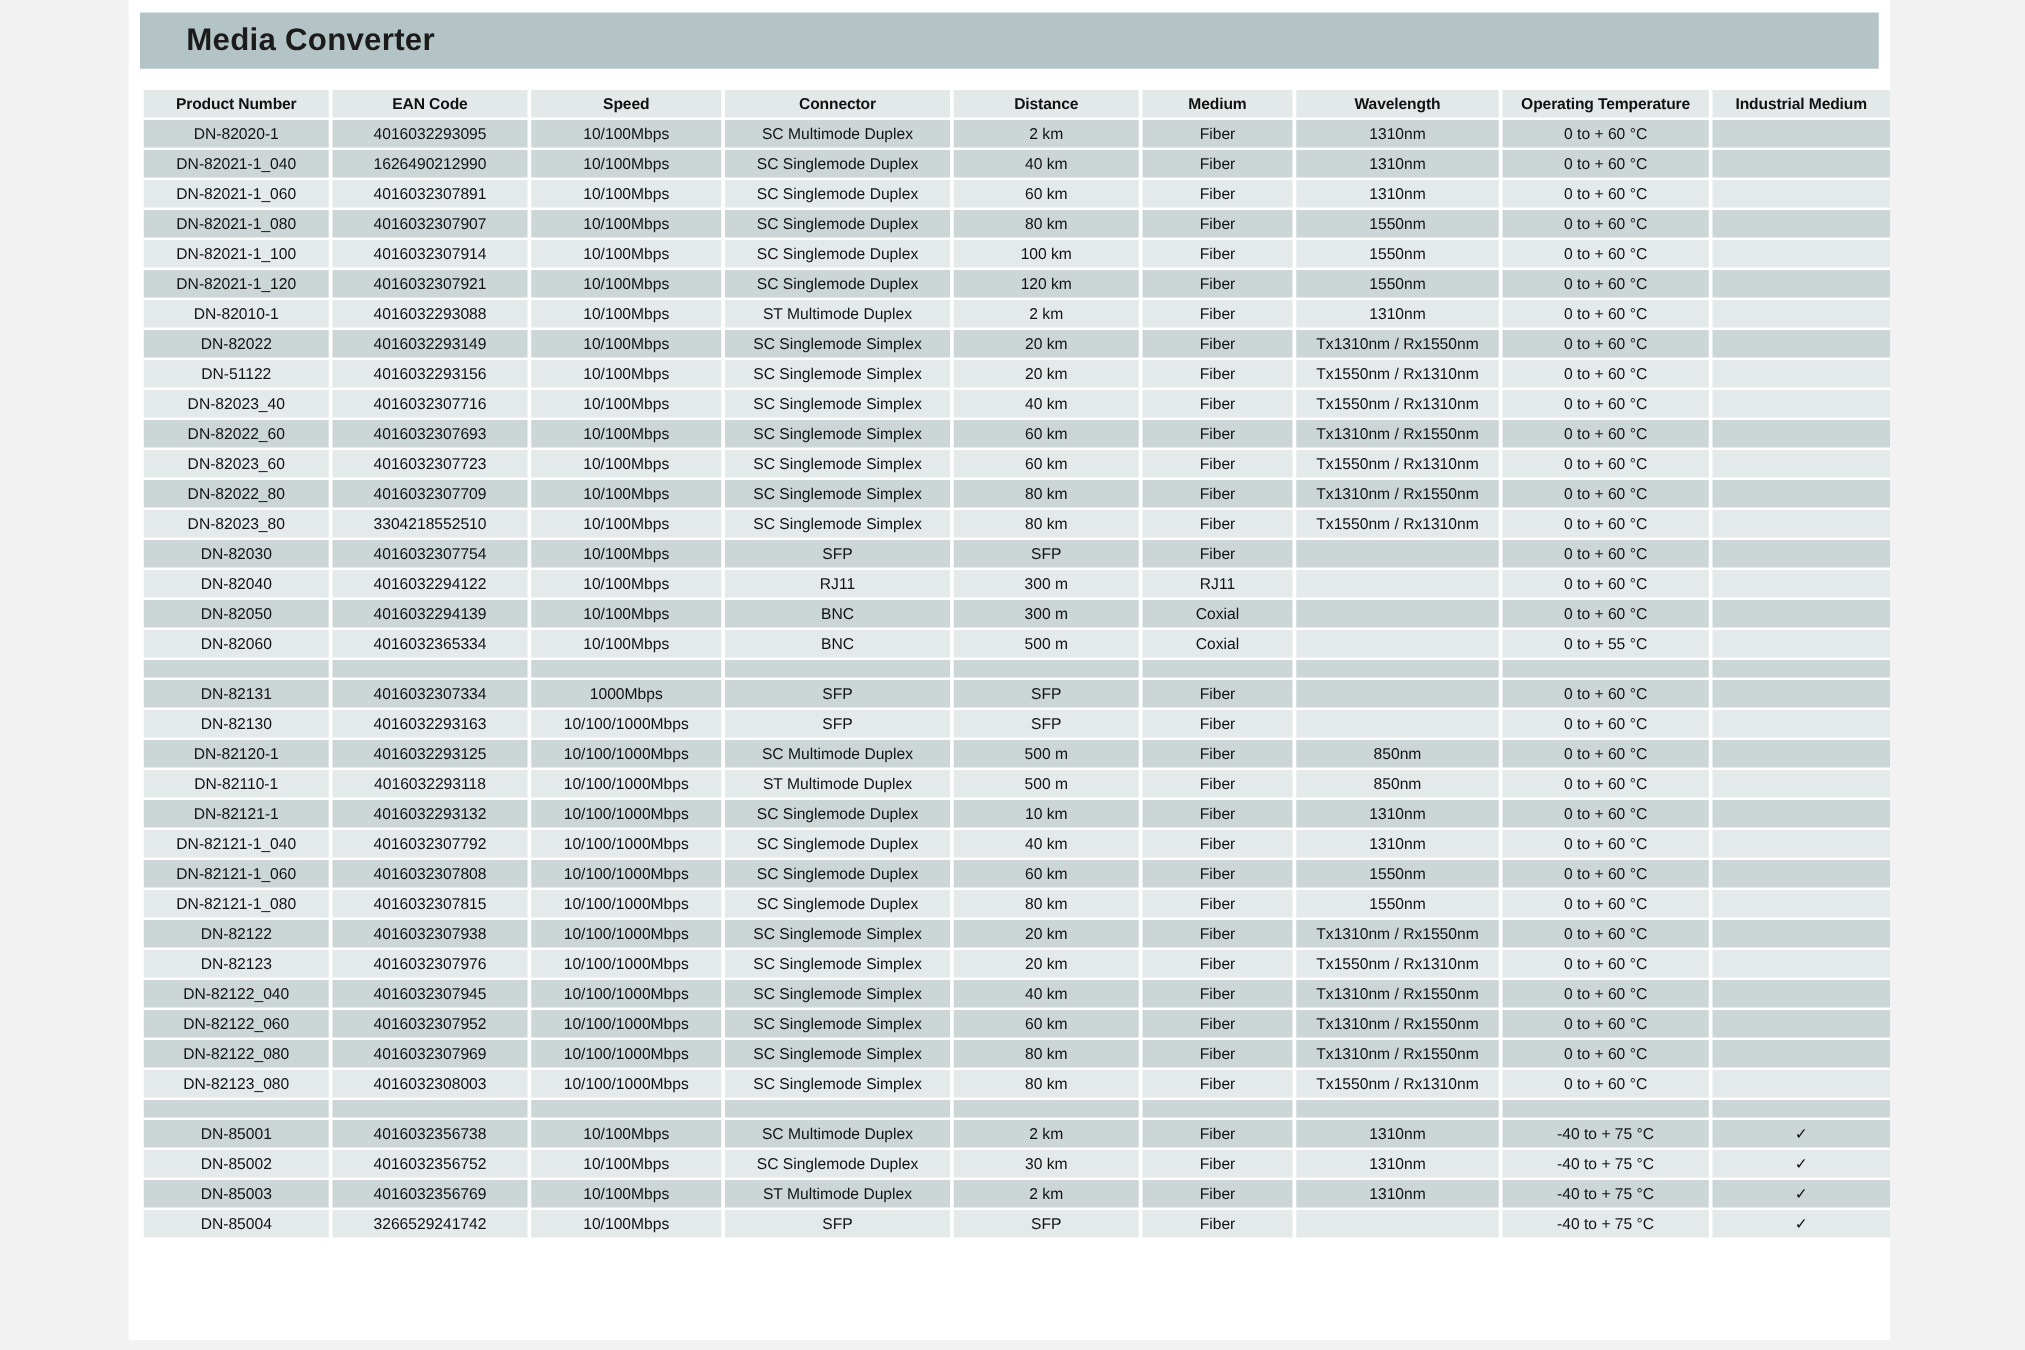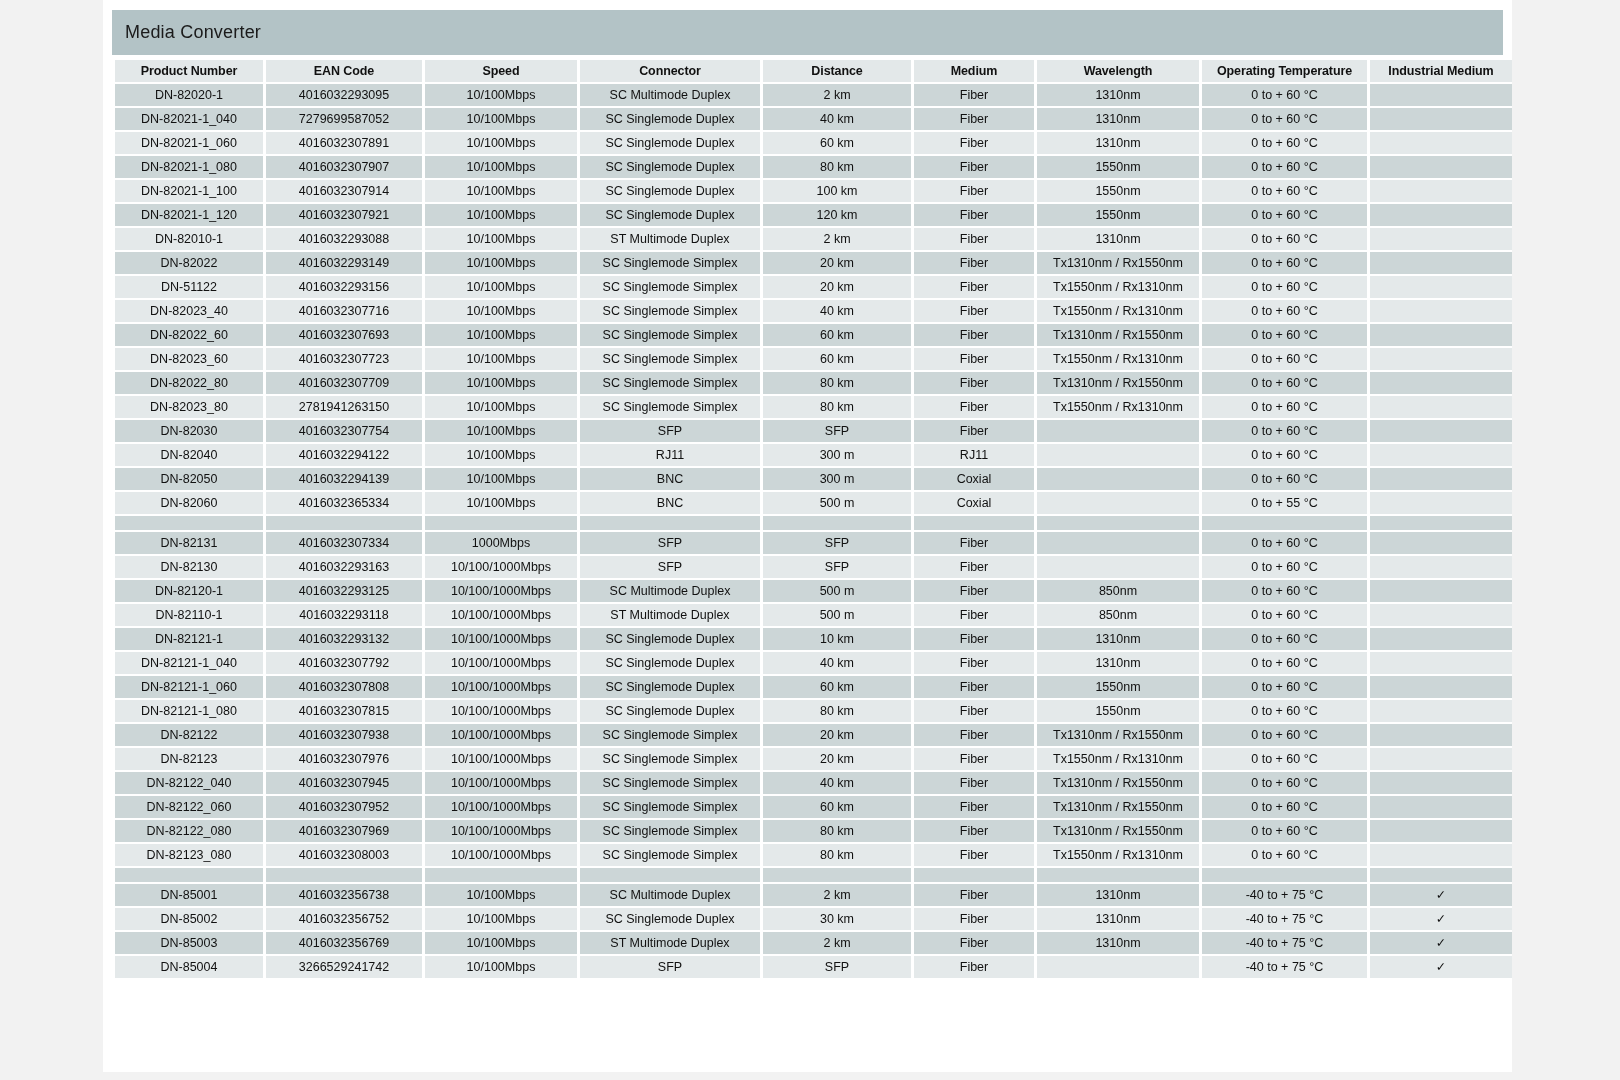--- a/index.html
+++ b/index.html
@@ -26,31 +26,32 @@
   #title-bar {
     height: 45px;
     background: #b3c3c6;
     display: flex;
     align-items: center;
     padding-left: 13px;
     box-sizing: border-box;
   }
 
   #title-bar .title-text {
-    font-size: 18px;
-    font-weight: normal;
+    font-size: 25px;
+    font-weight: bold;
     color: #1b1b1b;
     letter-spacing: 0.2px;
+    margin-left: 24px;
   }
 
   table.spec {
     border-collapse: separate;
     border-spacing: 3px 2px;
     width: 1391px;
-    margin-top: 3px;
+    margin-top: 15px;
     table-layout: fixed;
   }
 
   table.spec td, table.spec th {
     height: 18px;
     font-size: 12.5px;
     color: #111111;
     text-align: center;
     vertical-align: middle;
     padding: 2px 1px;
@@ -135,21 +136,21 @@
           <td>10/100Mbps</td>
           <td>SC Multimode Duplex</td>
           <td>2 km</td>
           <td>Fiber</td>
           <td>1310nm</td>
           <td>0 to + 60 °C</td>
           <td></td>
         </tr>
         <tr class="r-dark">
           <td class="pn">DN-82021-1_040</td>
-          <td>7279699587052</td>
+          <td>1626490212990</td>
           <td>10/100Mbps</td>
           <td>SC Singlemode Duplex</td>
           <td>40 km</td>
           <td>Fiber</td>
           <td>1310nm</td>
           <td>0 to + 60 °C</td>
           <td></td>
         </tr>
         <tr class="r-light">
           <td class="pn">DN-82021-1_060</td>
@@ -267,21 +268,21 @@
           <td>10/100Mbps</td>
           <td>SC Singlemode Simplex</td>
           <td>80 km</td>
           <td>Fiber</td>
           <td>Tx1310nm / Rx1550nm</td>
           <td>0 to + 60 °C</td>
           <td></td>
         </tr>
         <tr class="r-light">
           <td class="pn">DN-82023_80</td>
-          <td>2781941263150</td>
+          <td>3304218552510</td>
           <td>10/100Mbps</td>
           <td>SC Singlemode Simplex</td>
           <td>80 km</td>
           <td>Fiber</td>
           <td>Tx1550nm / Rx1310nm</td>
           <td>0 to + 60 °C</td>
           <td></td>
         </tr>
         <tr class="r-dark">
           <td class="pn">DN-82030</td>

